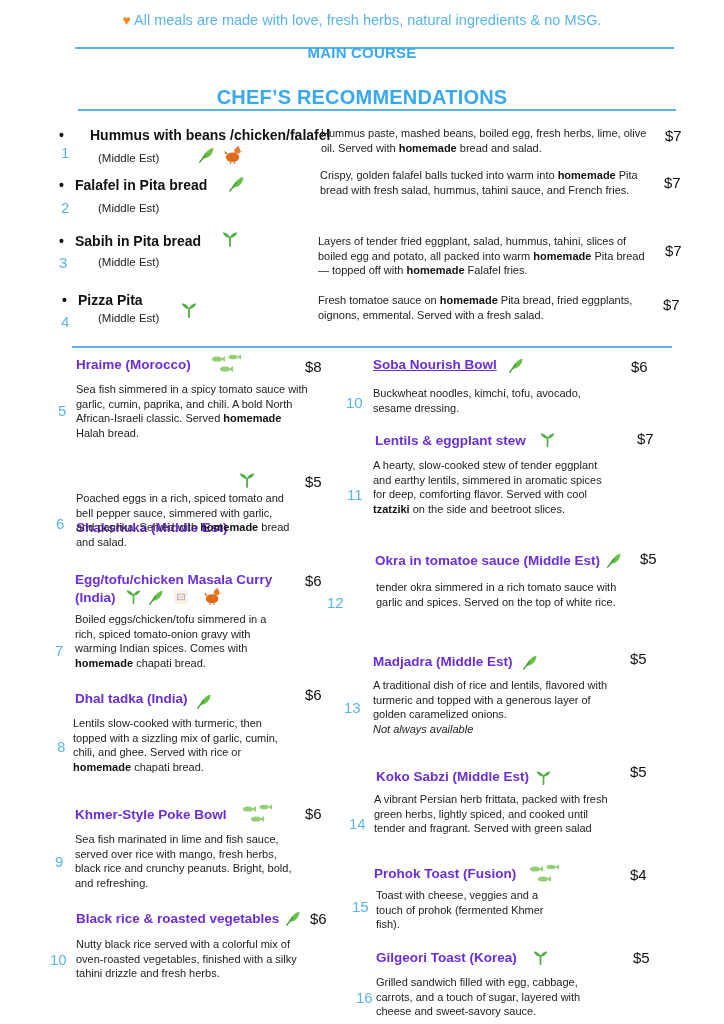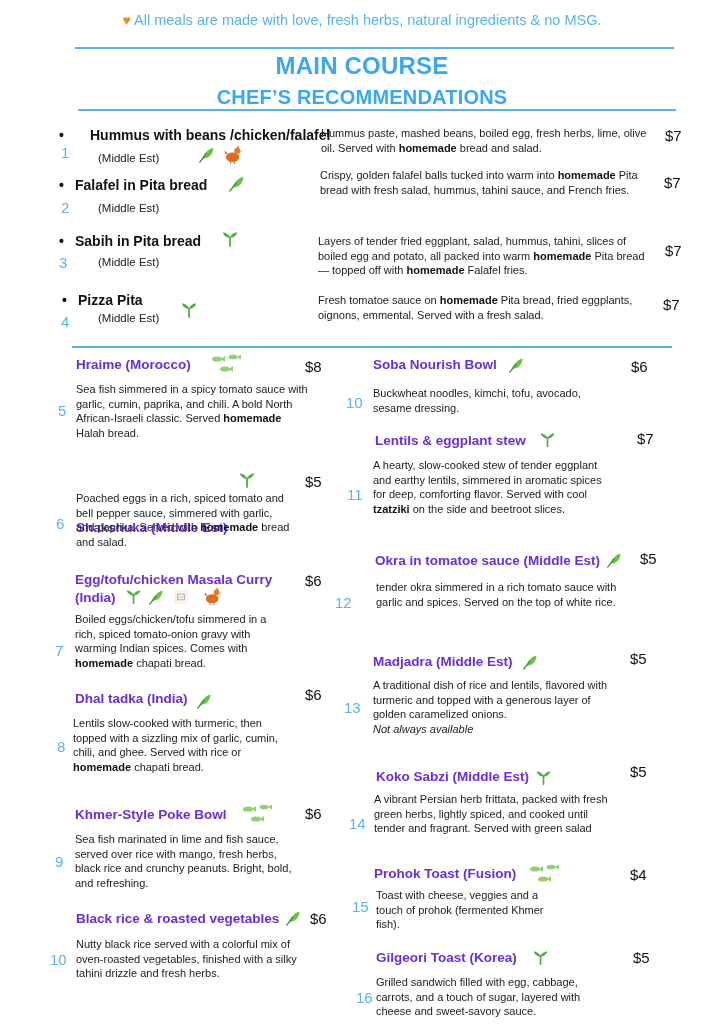--- a/index.html
+++ b/index.html
@@ -6,21 +6,21 @@
   html, body { width: 724px; height: 1024px; background: #ffffff; overflow: hidden; }
   body { position: relative; font-family: "Liberation Sans", sans-serif; color: #222; }
 
   .abs { position: absolute; }
 
   .tagline { top: 12px; left: 0; width: 724px; text-align: center; font-size: 14.5px; color: #5ab4e8; }
   .heart { color: #f08a1c; font-size: 14px; }
 
   .hr { height: 2px; background: #5ab4e8; }
   .title { width: 724px; left: 0; text-align: center; color: #3aa8ec; font-weight: bold; }
-  .title.main { top: 52px; font-size: 24px; letter-spacing: 0.2px; }
+  .title.main { top: 44px; font-size: 15px; letter-spacing: 0.2px; }
   .title.sub { top: 86px; font-size: 20px; letter-spacing: 0.2px; }
 
   
   .tl-name { font-weight: bold; font-size: 14px; color: #111; }
   .tl-bullet { font-size: 14px; font-weight: bold; color: #111; }
   .tl-region { font-size: 11.5px; color: #222; }
   .num { color: #5ab4e8; font-size: 15px; }
   .desc { font-size: 11px; line-height: 14.5px; color: #222; }
   .desc b { font-weight: bold; color: #111; }
   .desc i { font-style: italic; }
@@ -226,21 +226,21 @@
       <svg width="17" height="17">
         <use href="#sym-leaf"></use>
       </svg>
     </span>
   <span class="abs price" style="top:910px;left:310px;">$6</span>
   <span class="abs num" style="top:951px;left:50px;">10</span>
   <div class="abs desc" style="top:937px;left:76px;width:235px;"><span>Nutty black rice served with a colorful mix of oven-roasted vegetables, finished with a silky tahini drizzle and fresh herbs.</span></div>
 </div>
 
 <div>
-  <span class="abs dish-name" style="top:356px;left:373px;">Soba Nourish Bowl</span>
+  <span class="abs dish-name" style="top:356px;left:373px;text-decoration:underline;">Soba Nourish Bowl</span>
   <span class="icon leaf" style="top:356px;left:508px;">
       <svg width="17" height="17">
         <use href="#sym-leaf"></use>
       </svg>
     </span>
   <span class="abs price" style="top:358px;left:631px;">$6</span>
   <span class="abs num" style="top:394px;left:346px;">10</span>
   <div class="abs desc" style="top:386px;left:373px;width:230px;"><span>Buckwheat noodles, kimchi, tofu, avocado, sesame dressing.</span></div>
 </div>
 
@@ -257,21 +257,21 @@
 </div>
 
 <div>
   <span class="abs dish-name" style="top:552px;left:375px;">Okra in tomatoe sauce (Middle Est)</span>
   <span class="icon leaf" style="top:551px;left:606px;">
       <svg width="17" height="17">
         <use href="#sym-leaf"></use>
       </svg>
     </span>
   <span class="abs price" style="top:550px;left:640px;">$5</span>
-  <span class="abs num" style="top:594px;left:335px;text-align:center;">12</span>
+  <span class="abs num" style="top:594px;left:327px;text-align:center;">12</span>
   <div class="abs desc" style="top:580px;left:376px;width:245px;"><span>tender okra simmered in a rich tomato sauce with garlic and spices. Served on the top of white rice.</span></div>
 </div>
 
 <div>
   <span class="abs dish-name" style="top:653px;left:373px;">Madjadra (Middle Est)</span>
   <span class="icon leaf" style="top:653px;left:522px;">
       <svg width="17" height="17">
         <use href="#sym-leaf"></use>
       </svg>
     </span>

